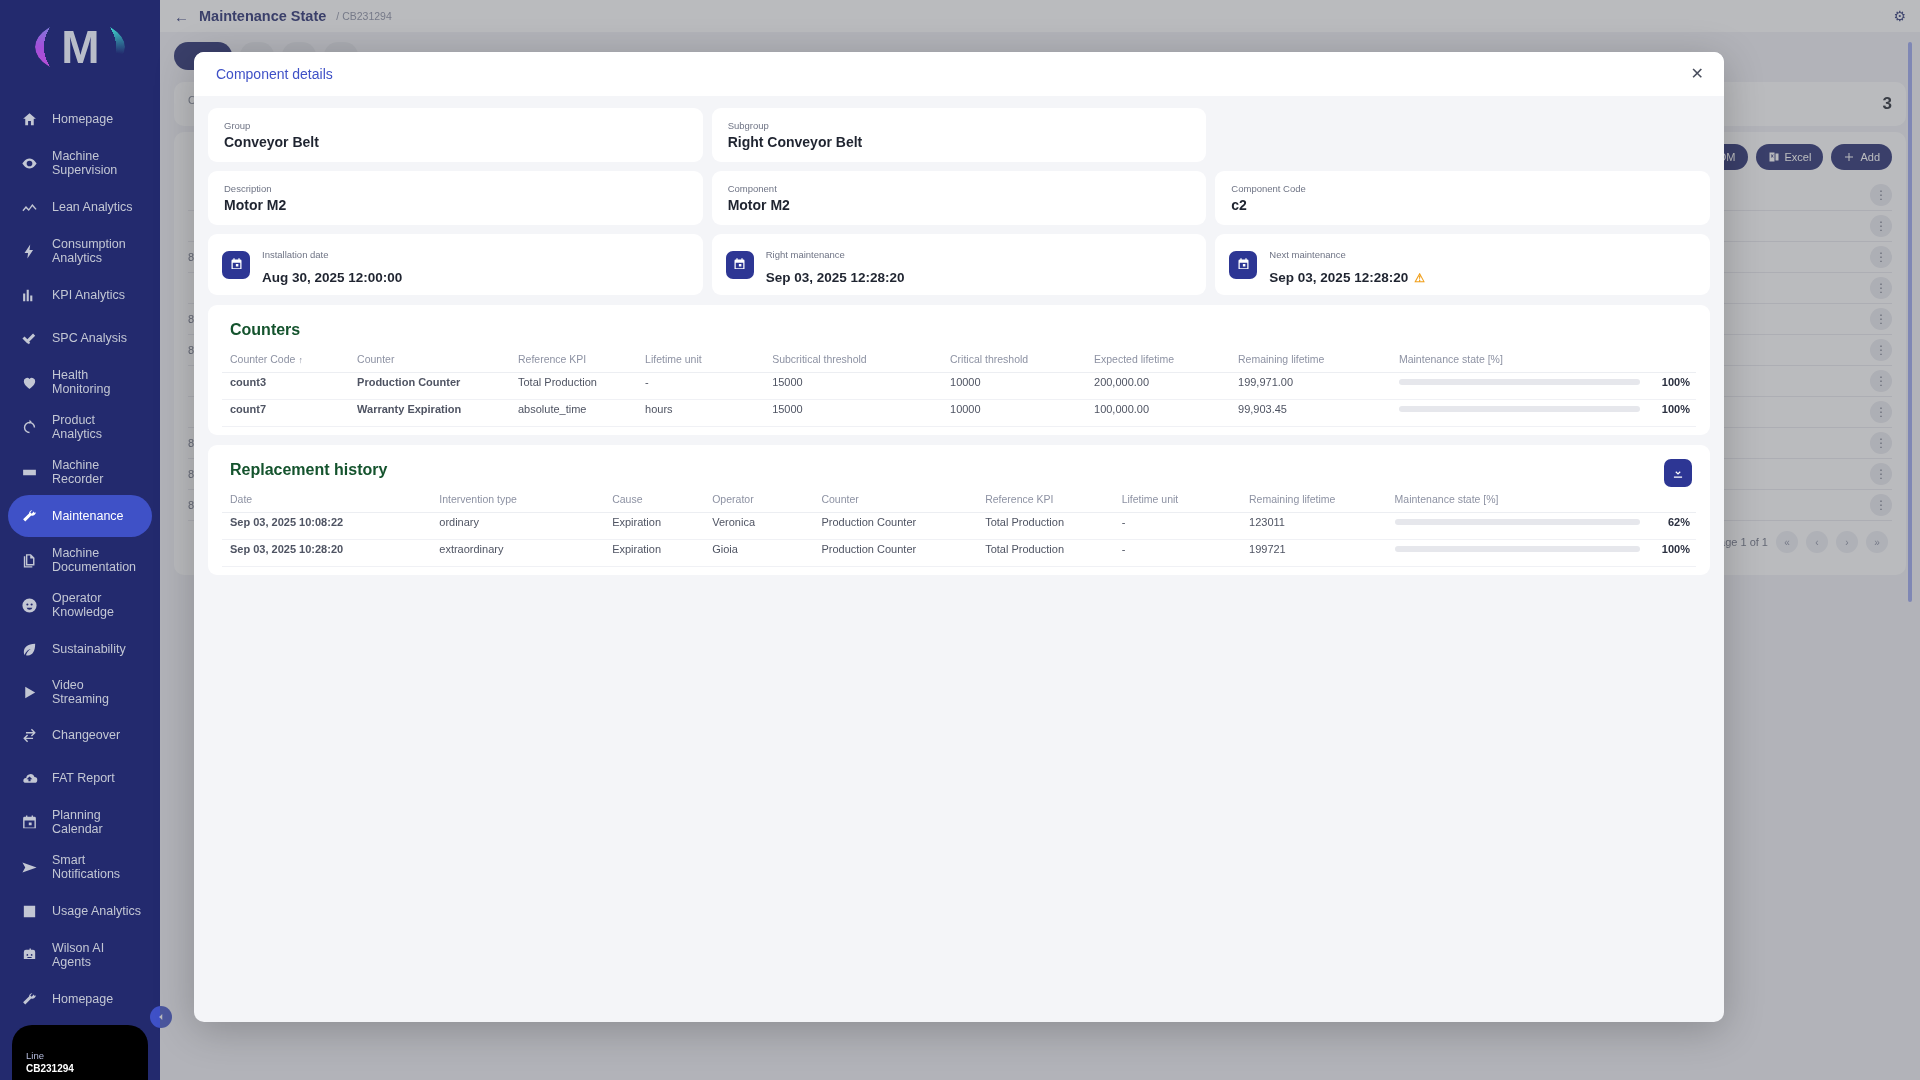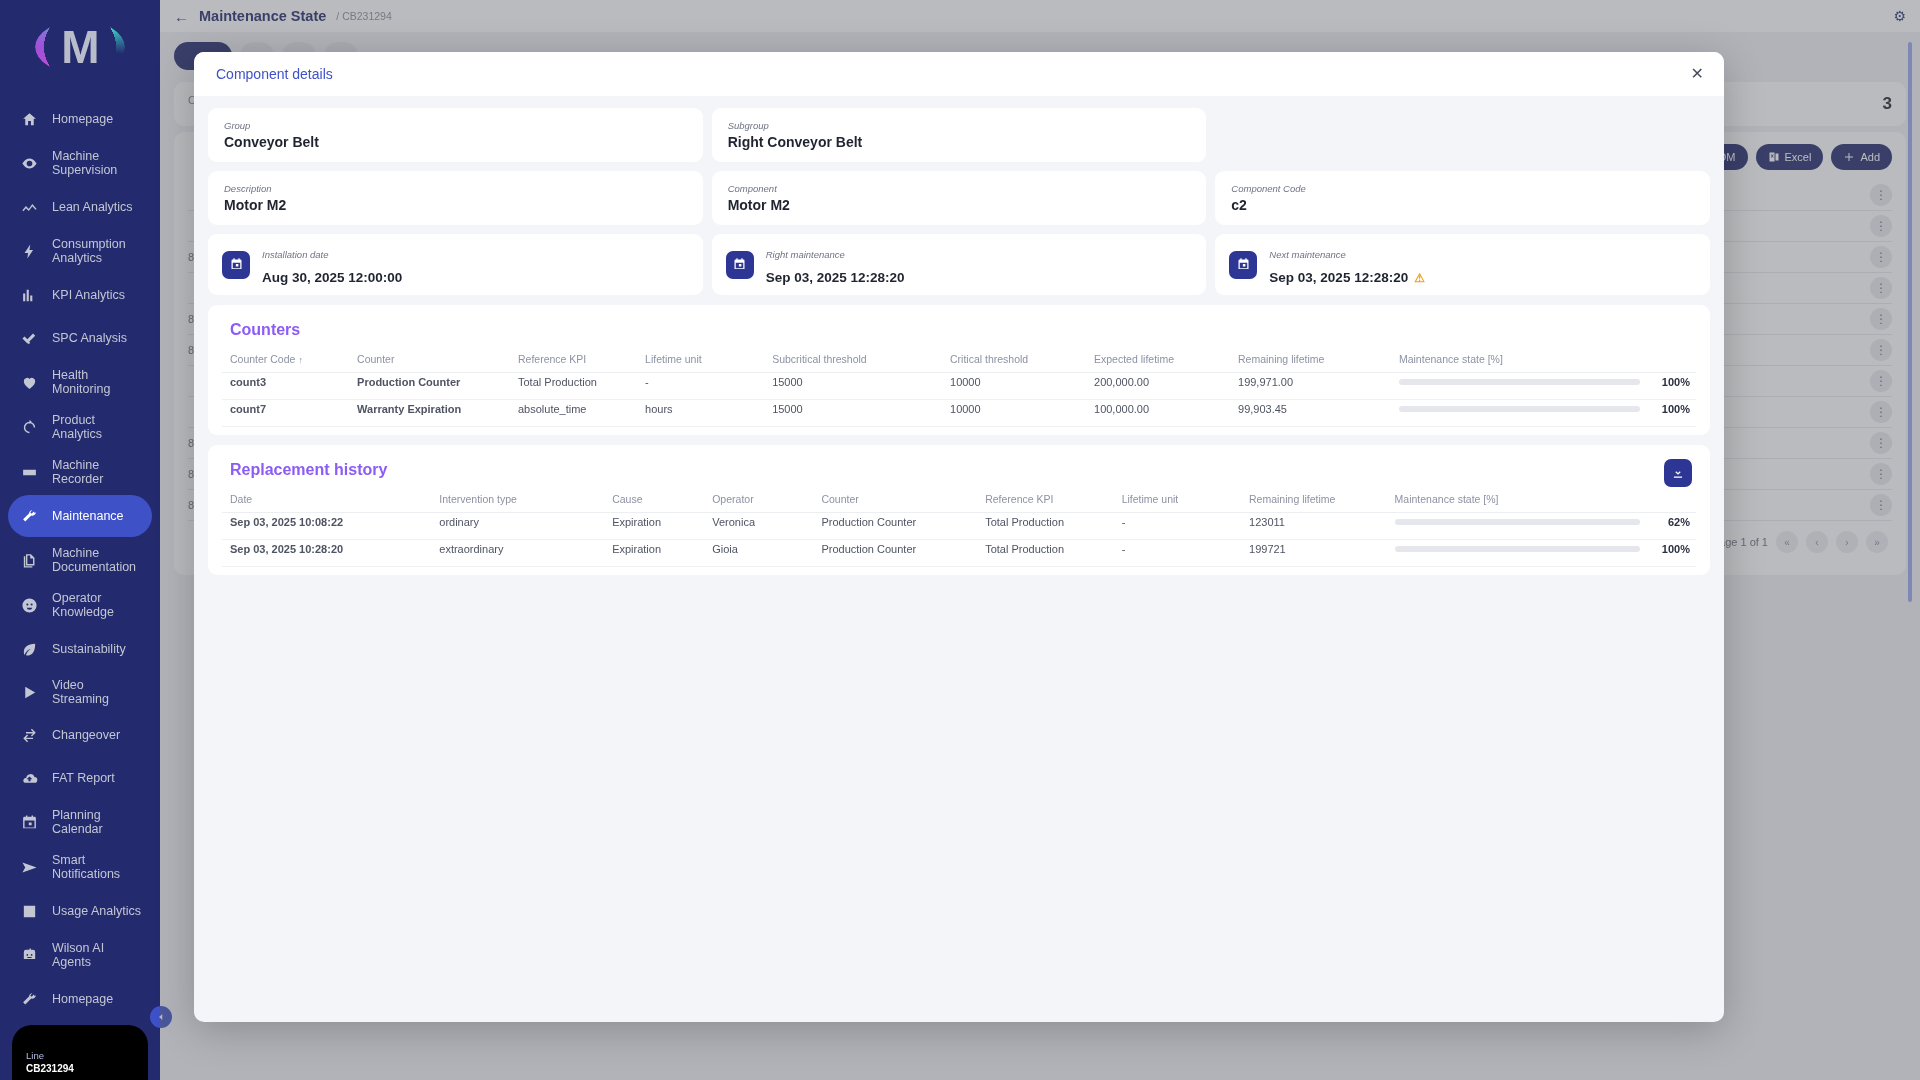--- a/index.html
+++ b/index.html
@@ -124,34 +124,34 @@
   }
   .modal-title { font-size: 14px; color: #3f51c7; }
   .modal-close { font-size: 16px; color: #4a4f5e; cursor: pointer; line-height: 1; }
 
   .modal-body { padding: 12px 14px 14px 14px; overflow: hidden; }
 
   .grid3 { display: grid; grid-template-columns: 1fr 1fr 1fr; gap: 9px; }
   .info-card { background: #fff; border-radius: 9px; padding: 12px 16px; }
   .info-card.img-card { display:flex; align-items:center; justify-content:center; min-height: 62px; }
   .img-na { font-size: 11.5px; color: #6c7183; }
-  .info-lbl { font-size: 9.5px; color: #6f7485; font-style: italic; }
+  .info-lbl { font-size: 9.5px; color: #6f7485; }
   .info-val { font-size: 14px; color: #1f2430; font-weight: 600; margin-top: 3px; }
 
   .date-card { background:#fff; border-radius: 9px; padding: 10px 14px; display:flex; align-items:center; gap:12px; }
   .date-ico {
     width: 28px; height: 28px; border-radius: 7px; background:#2d3694;
     display:flex;align-items:center;justify-content:center; flex: 0 0 28px;
   }
   .date-ico svg { width: 15px; height: 15px; fill: #fff; }
   .date-val { font-size: 13.5px; font-weight: 700; color:#1f2430; margin-top: 8px; display:flex; align-items:center; gap:6px;}
   .warn { color:#f0a01e; font-size: 12px; }
 
   .section-card { background:#fff; border-radius: 9px; margin-top: 10px; padding: 16px 14px 8px 14px; position: relative; }
-  .section-title { font-size: 16px; font-weight: 700; color:#8b5cf6; margin: 0 0 14px 8px; }
+  .section-title { font-size: 16px; font-weight: 700; color:#14532d; margin: 0 0 14px 8px; }
 
   table.dt { width: 100%; border-collapse: collapse; table-layout: fixed; }
   table.dt th {
     text-align: left; font-size: 10.5px; font-weight: 400; color: #8d92a3;
     padding: 0 6px 7px 8px; border-bottom: 1px solid #eceef2; white-space: nowrap;
   }
   table.dt td {
     font-size: 11px; color: #4f5463; padding: 3px 6px 11px 8px;
     border-bottom: 1px solid #f0f1f5; white-space: nowrap; overflow: hidden; text-overflow: ellipsis;
   }

